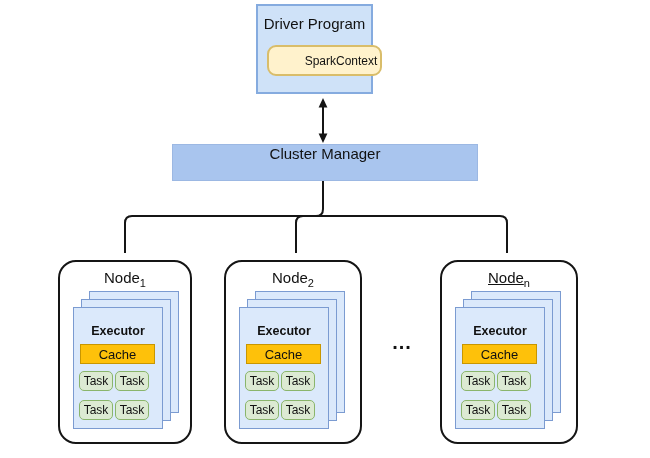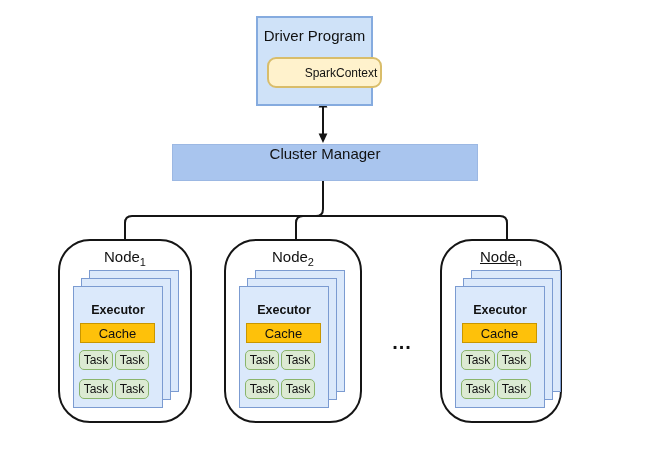--- a/index.html
+++ b/index.html
@@ -5,46 +5,46 @@
   html,body{margin:0;padding:0;background:#ffffff;}
   .canvas{
     position:relative;width:650px;height:458px;background:#ffffff;
     font-family:"Liberation Sans",sans-serif;color:#111;overflow:hidden;
   }
   .connectors{position:absolute;left:0;top:0;pointer-events:none;}
   .connectors path, .connectors line{stroke:var(--line,#111);stroke-width:2;fill:none;}
   .connectors polygon{fill:var(--line,#111);stroke:none;}
 
   .driver{
-    position:absolute;left:256px;top:16px;width:117px;height:90px;
+    position:absolute;left:256px;top:4px;width:117px;height:90px;
     background:var(--driver_fill);border:2px solid var(--driver_border);
     box-sizing:border-box;
   }
   .driver-title{text-align:center;margin-top:9px;font-size:15px;}
   .spark{
     position:absolute;left:9px;top:39px;width:115px;height:31px;
     background:var(--spark_fill);border:2px solid var(--spark_border);
     border-radius:9px;box-sizing:border-box;
     display:flex;align-items:center;justify-content:center;font-size:12px;padding-left:33px;
   }
 
   .bar{
     position:absolute;left:172px;top:144px;width:306px;height:37px;
     background:var(--bar_fill);border:1px solid var(--bar_border);
     box-sizing:border-box;
     display:flex;align-items:flex-start;justify-content:center;font-size:15px;
   }
 
   .node{
-    position:absolute;top:239px;width:134px;height:184px;background:#fff;
-    border:2px solid #151515;border-radius:32px;box-sizing:border-box;
+    position:absolute;top:260px;width:134px;height:184px;background:#fff;
+    border:2px solid #151515;border-radius:18px;box-sizing:border-box;
   }
   .n0{left:58px;}
   .n1{left:224px;width:138px;}
-  .n2{left:440px;width:122px;text-decoration:underline;}
+  .n2{left:440px;width:138px;text-decoration:underline;}
   .node-label{text-align:center;margin-top:7px;font-size:15px;}
   .node-label sub{font-size:11px;}
 
   .stack{position:absolute;left:13px;top:29px;width:107px;height:140px;}
   .layer{
     position:absolute;width:90px;height:122px;box-sizing:border-box;
     background:var(--executor_fill);border:1.5px solid var(--executor_border);
   }
   .layer.back{left:16px;top:0;}
   .layer.mid{left:8px;top:8px;}

